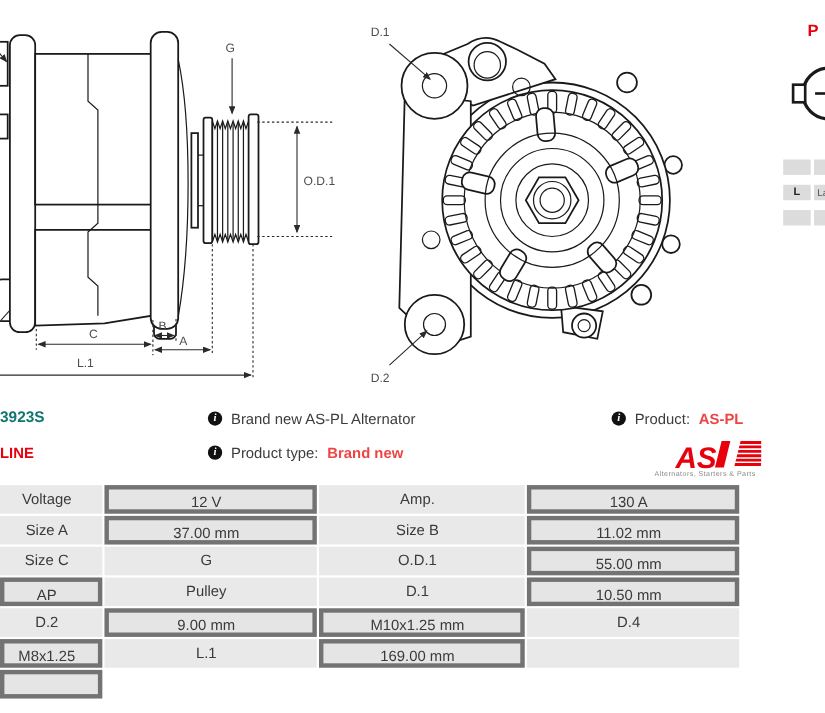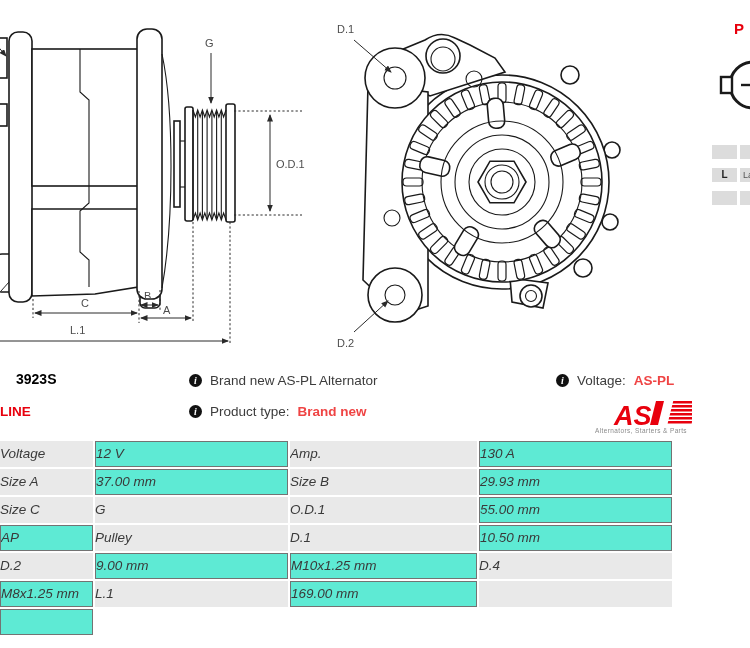--- a/index.html
+++ b/index.html
@@ -15,38 +15,38 @@
   .dot{stroke:#2a2a2a;stroke-width:1;fill:none;stroke-dasharray:2.2,2.2;}
   .dimtext{font:11px "Liberation Sans",sans-serif;fill:#4d4d4d;}
   
   .plug-heading{position:absolute;left:734px;top:20px;font-size:15px;font-weight:700;}
   .pin-table{position:absolute;left:712px;top:145px;}
   .pin-row{display:flex;gap:3px;margin-bottom:9px;}
   .pin-cell{background:#dcdcdc;height:14px;}
   .pin-code{width:25px;text-align:center;font-size:10px;font-weight:700;color:#222;line-height:14px;}
   .pin-desc{width:48px;font-size:9px;color:#555;line-height:14px;padding-left:3px;}
   
-  .part-number{position:absolute;left:16px;top:371px;font-size:14px;font-weight:700;color:#000000;text-align:center;}
+  .part-number{position:absolute;left:0;top:371px;font-size:14px;font-weight:700;color:#0f766e;text-align:center;}
   .series-line{position:absolute;left:0;top:404px;font-size:13.5px;font-weight:700;}
   .info-row{position:absolute;display:flex;align-items:center;gap:8px;font-size:13.5px;color:#3c3c3c;white-space:nowrap;}
   .info-icon{display:inline-flex;flex:none;width:13px;height:13px;border-radius:50%;background:#111;color:#fff;
     font:italic 700 10px "Liberation Serif",serif;align-items:center;justify-content:center;}
   .b{font-weight:700;color:#ef4444;}
   #brand-row{left:189px;top:373px;}
   #type-row{left:189px;top:404px;}
   #producer-row{left:556px;top:373px;}
   #as-logo{position:absolute;left:592px;top:398px;}
   .logo-tagline{font:6.4px "Liberation Sans",sans-serif;fill:#8a8a8a;letter-spacing:.4px;}
   
   .spec{position:absolute;left:0;top:441px;display:grid;
     grid-template-columns:93px 193px 187px 193px;grid-auto-rows:26px;gap:2px;
     font-size:13.5px;color:#3a3a3a;}
-  .cell{box-sizing:border-box;text-align:left;padding-right:8px;line-height:26px;overflow:hidden;font-style:italic;}
+  .cell{box-sizing:border-box;text-align:center;padding-right:8px;line-height:26px;overflow:hidden;}
   .cell.label{background:#e9e9e9;}
-  .cell.value{background:#5eead4;border:1px solid #737373;line-height:24px;}
+  .cell.value{background:#e5e5e5;border:4px solid #737373;line-height:24px;}
 </style>
 </head>
 <body>
 
 <svg id="artwork" width="750" height="360" viewBox="0 0 750 360">
   <defs>
     <marker id="ah" markerWidth="9" markerHeight="8" refX="6.5" refY="3" orient="auto-start-reverse" markerUnits="userSpaceOnUse">
       <path d="M0,0 L7.5,3 L0,6 z" fill="#2a2a2a"></path>
     </marker>
   </defs>
@@ -218,21 +218,21 @@
 </div>
 
 <div class="info-row" id="type-row">
   <span class="info-icon">i</span>
   <span>Product type:</span>
   <span class="b">Brand new</span>
 </div>
 
 <div class="info-row" id="producer-row">
   <span class="info-icon">i</span>
-  <span>Voltage:</span>
+  <span>Product:</span>
   <span class="b">AS-PL</span>
 </div>
 
 <svg id="as-logo" width="100" height="38" viewBox="0 0 100 38">
   <text x="22" y="27" font-family="Liberation Sans, sans-serif" font-size="27" font-weight="900" font-style="italic" fill="#e8000d">AS</text>
   <g>
     <polygon points="64,3 72,3 66,27 58,27" fill="#e8000d"></polygon>
     <g transform="skewX(-14)">
       <rect x="82" y="3" width="24" height="2.6" fill="#e8000d"></rect>
       <rect x="82" y="7" width="24" height="2.6" fill="#e8000d"></rect>
@@ -247,21 +247,21 @@
 
 <div class="spec">
   <div class="cell label">Voltage</div>
   <div class="cell value">12 V</div>
   <div class="cell label">Amp.</div>
   <div class="cell value">130 A</div>
 
   <div class="cell label">Size A</div>
   <div class="cell value">37.00 mm</div>
   <div class="cell label">Size B</div>
-  <div class="cell value">29.93 mm</div>
+  <div class="cell value">11.02 mm</div>
 
   <div class="cell label">Size C</div>
   <div class="cell label">G</div>
 
   <div class="cell label">O.D.1</div>
   <div class="cell value">55.00 mm</div>
   <div class="cell value">AP</div>
   <div class="cell label">Pulley</div>
 
   <div class="cell label">D.1</div>

